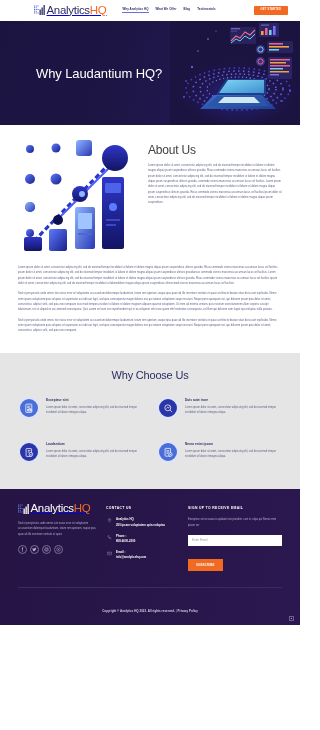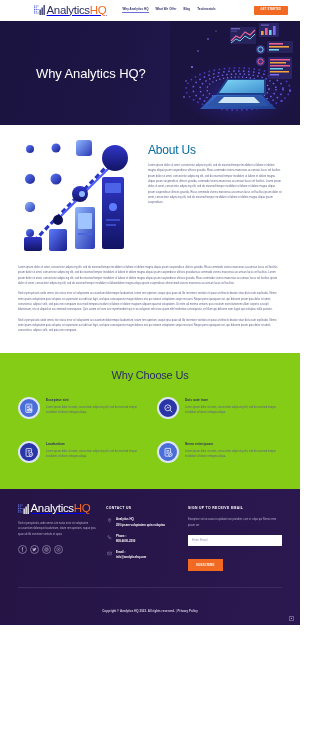--- a/index.html
+++ b/index.html
@@ -114,42 +114,42 @@
     align-items: flex-start;
   }
   .about-art {
     flex: 0 0 118px;
     height: 118px;
   }
   .about-art svg { display: block; }
   .about-copy { flex: 1 1 auto; padding-top: 6px; }
   .about-title {
     font-size: 12px;
-    color: #0369a1;
+    color: #404040;
     font-weight: 400;
     margin-bottom: 6px;
     letter-spacing: -0.2px;
   }
   .para {
     font-size: 2.6px;
     line-height: 2.05;
     color: #5d5f86;
     text-align: left;
     letter-spacing: 0.02px;
   }
 
   .about-lower {
     padding: 10px 18px 20px 18px;
   }
   .about-lower .para { margin-bottom: 5px; }
   .about-lower .para:last-child { margin-bottom: 0; }
 
   
   .why {
-    background: #84cc16;
+    background: #e5e5e5;
     padding: 16px 18px 26px 18px;
   }
   .why-title {
     text-align: center;
     font-size: 11px;
     color: #2b2d63;
     font-weight: 400;
     letter-spacing: -0.2px;
     margin-bottom: 16px;
   }
@@ -344,21 +344,21 @@
     <a class="nav-link active" href="#">Why Analytics HQ</a>
     <a class="nav-link" href="#">What We Offer</a>
     <a class="nav-link" href="#">Blog</a>
     <a class="nav-link" href="#">Testimonials</a>
   </nav>
 
   <button class="btn-get-started">GET STARTED</button>
 </header>
 
 <section class="hero">
-  <h1 class="hero-title">Why Analytics HQ?</h1>
+  <h1 class="hero-title">Why Laudantium HQ?</h1>
   <div class="hero-art">
     <svg width="134" height="104" viewBox="0 0 134 104">
       <defs>
         <radialGradient id="glow" cx="50%" cy="62%" r="55%">
           <stop offset="0%" stop-color="#3d3ad6" stop-opacity="0.55"></stop>
           <stop offset="100%" stop-color="#1b1340" stop-opacity="0"></stop>
         </radialGradient>
         <linearGradient id="lap" x1="0" y1="0" x2="1" y2="1">
           <stop offset="0%" stop-color="#3b6fd4"></stop>
             <stop offset="100%" stop-color="#1f3f91"></stop>

